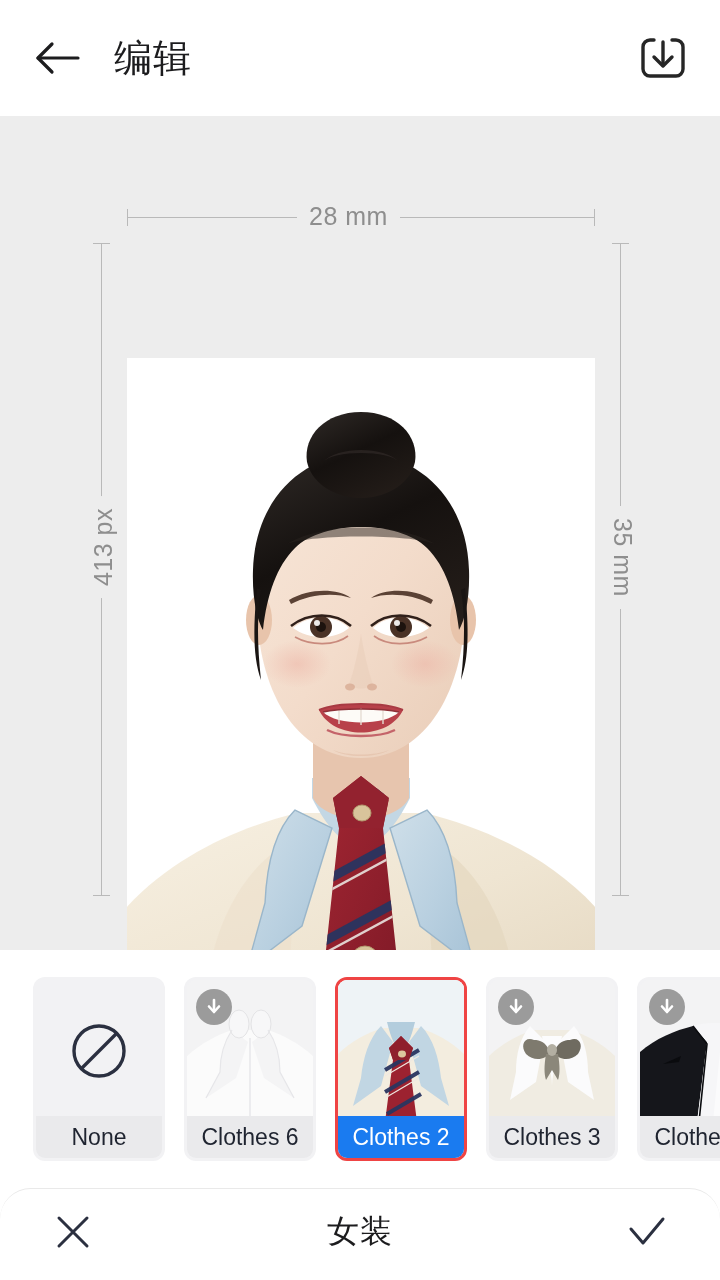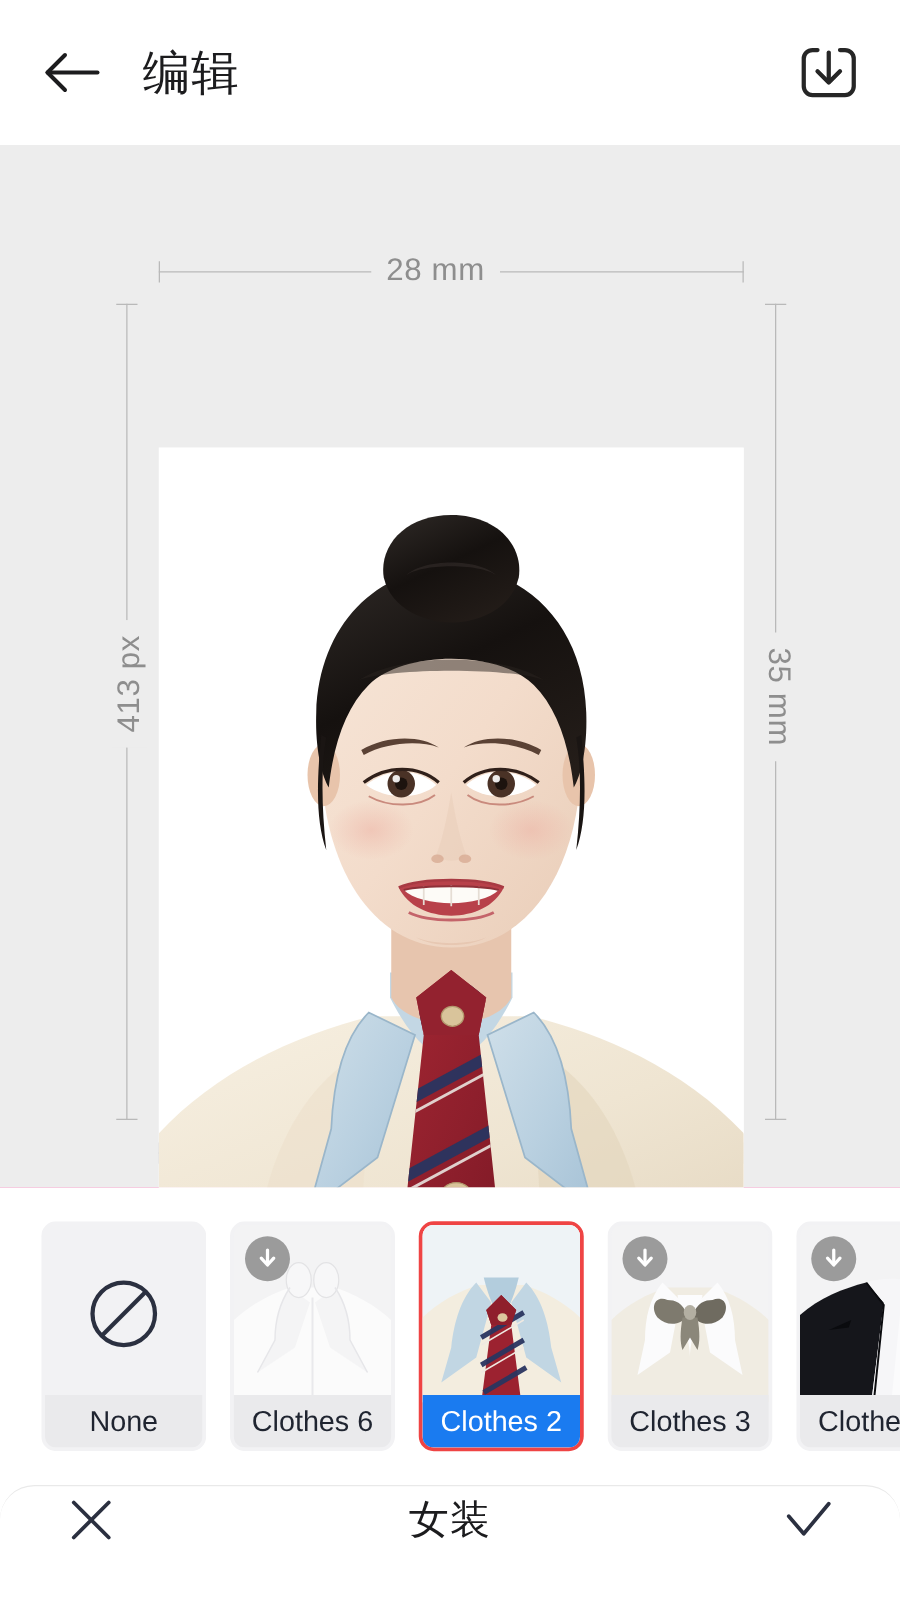--- a/index.html
+++ b/index.html
@@ -167,21 +167,21 @@
   }
 
   
   .bottom-bar {
     position: relative;
     flex: 1;
     background: #ffffff;
     border-top: 1px solid #e9e9e9;
     display: flex;
     align-items: center;
-    padding: 0 46px;
+    padding: 16px 46px;
     border-radius: 31px;
   }
   .bb-icon {
     width: 54px; height: 54px;
     display: flex; align-items: center; justify-content: center;
     cursor: pointer;
   }
   .bb-title {
     flex: 1;
     text-align: center;

